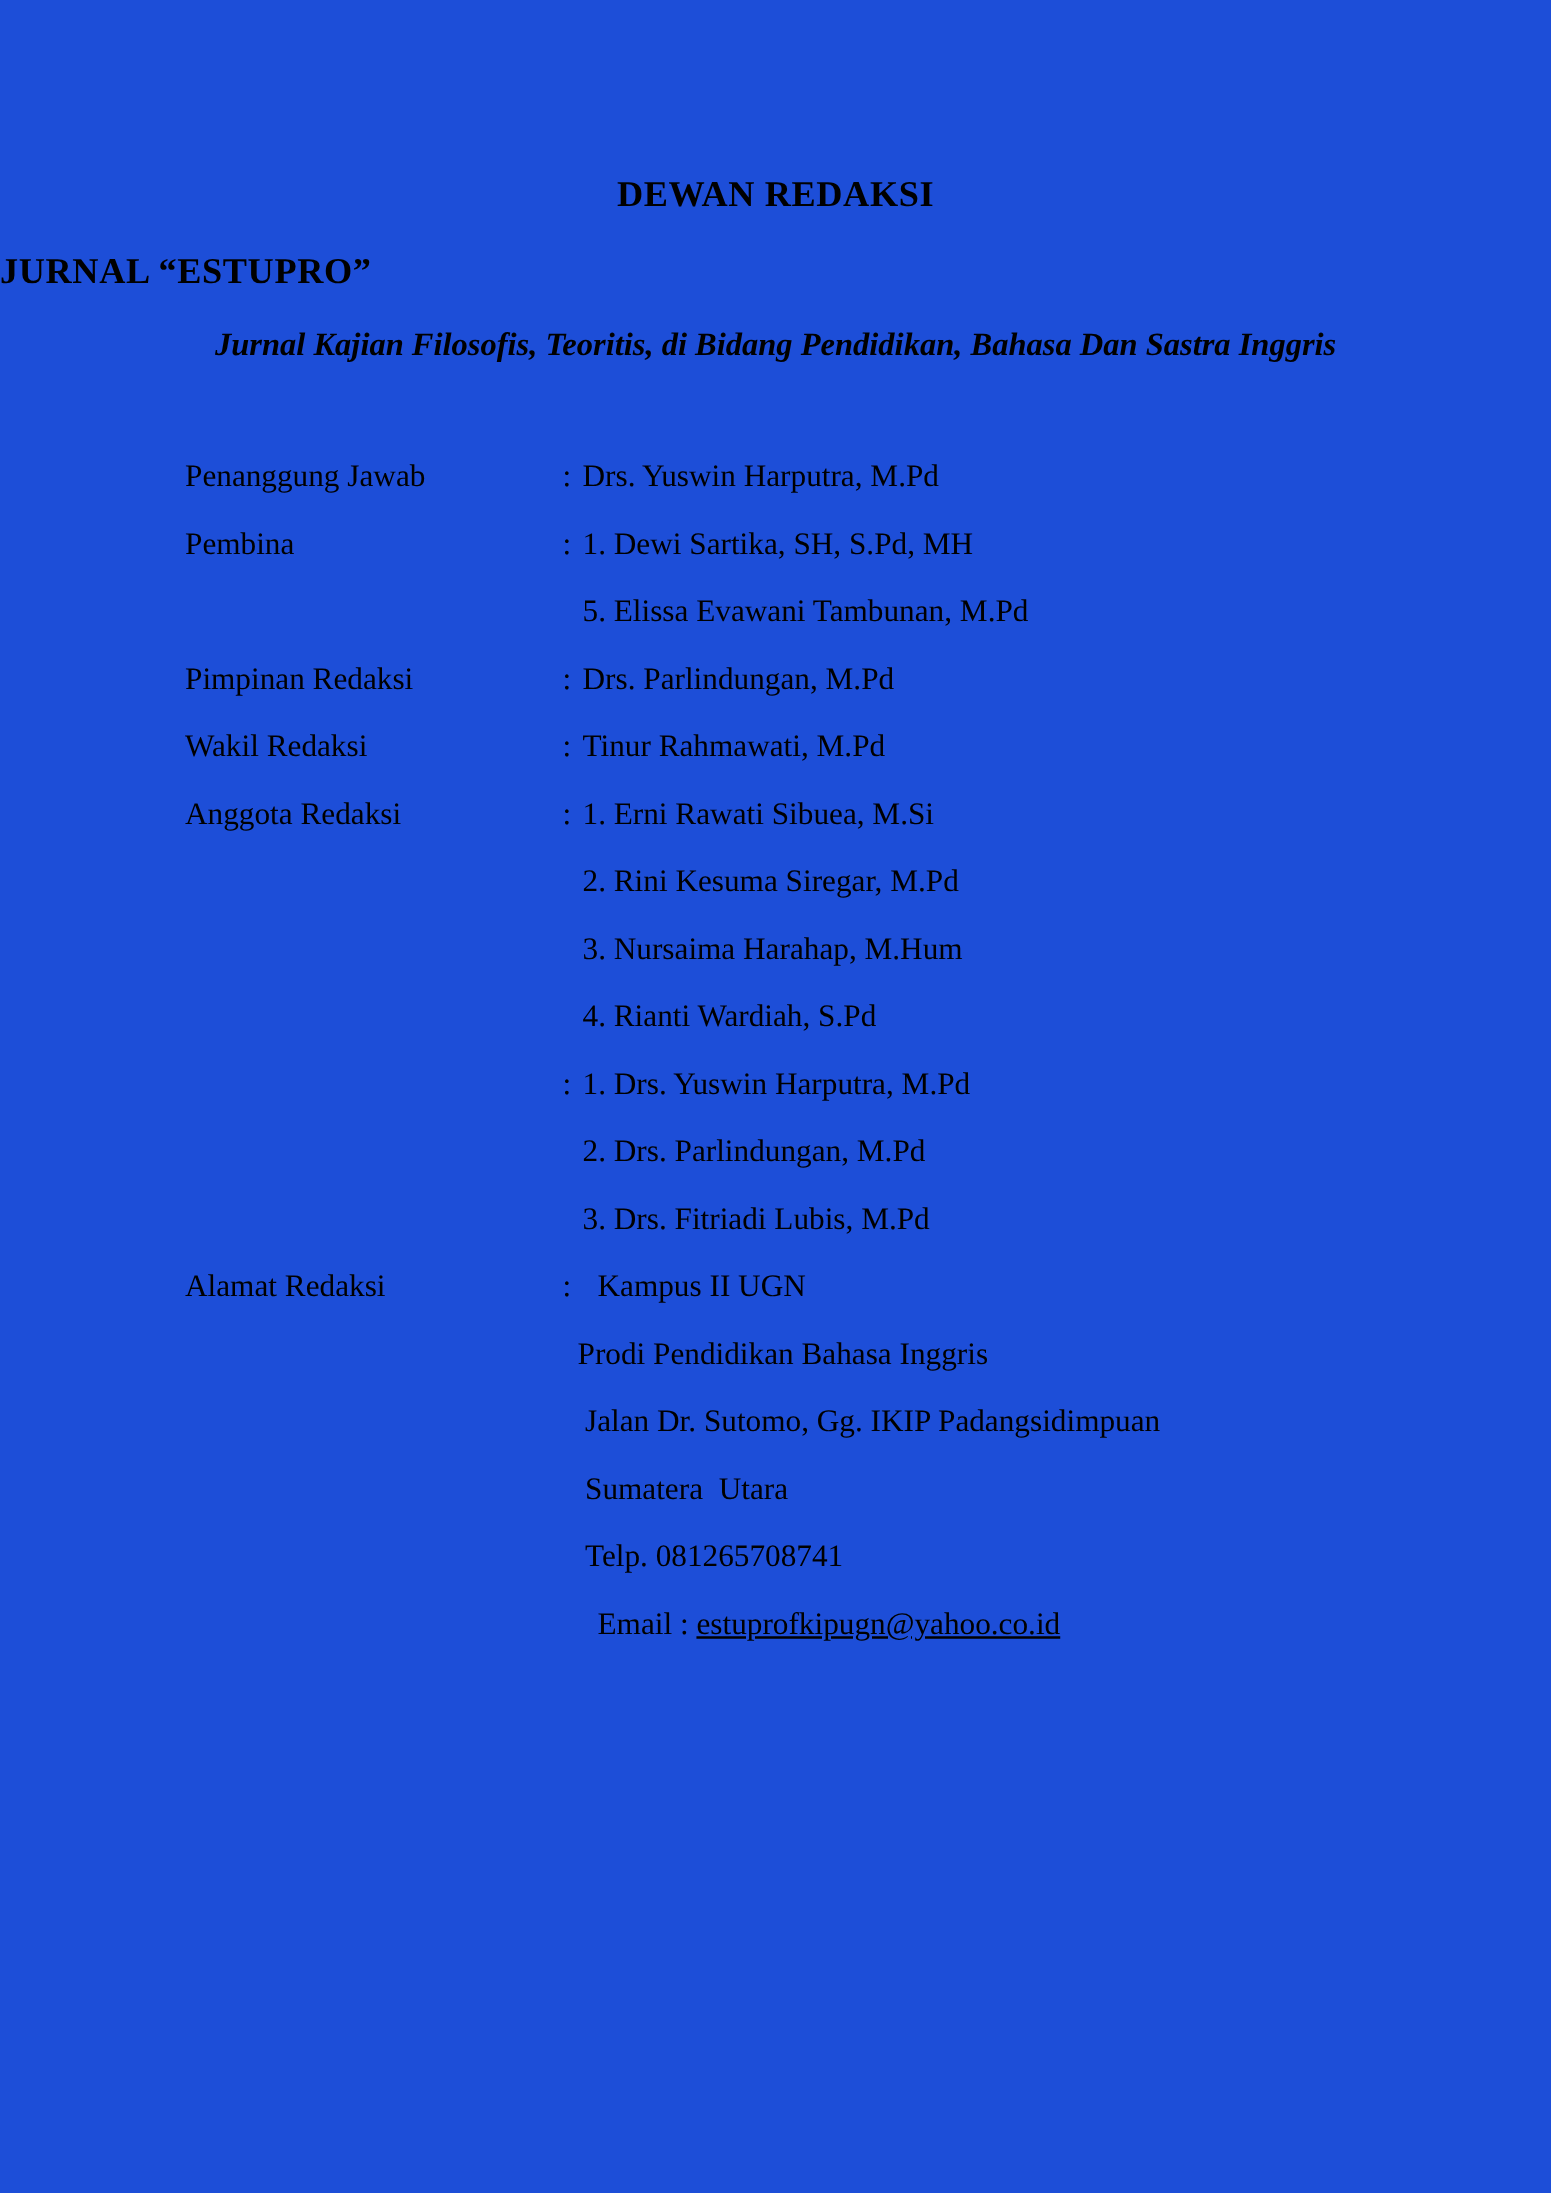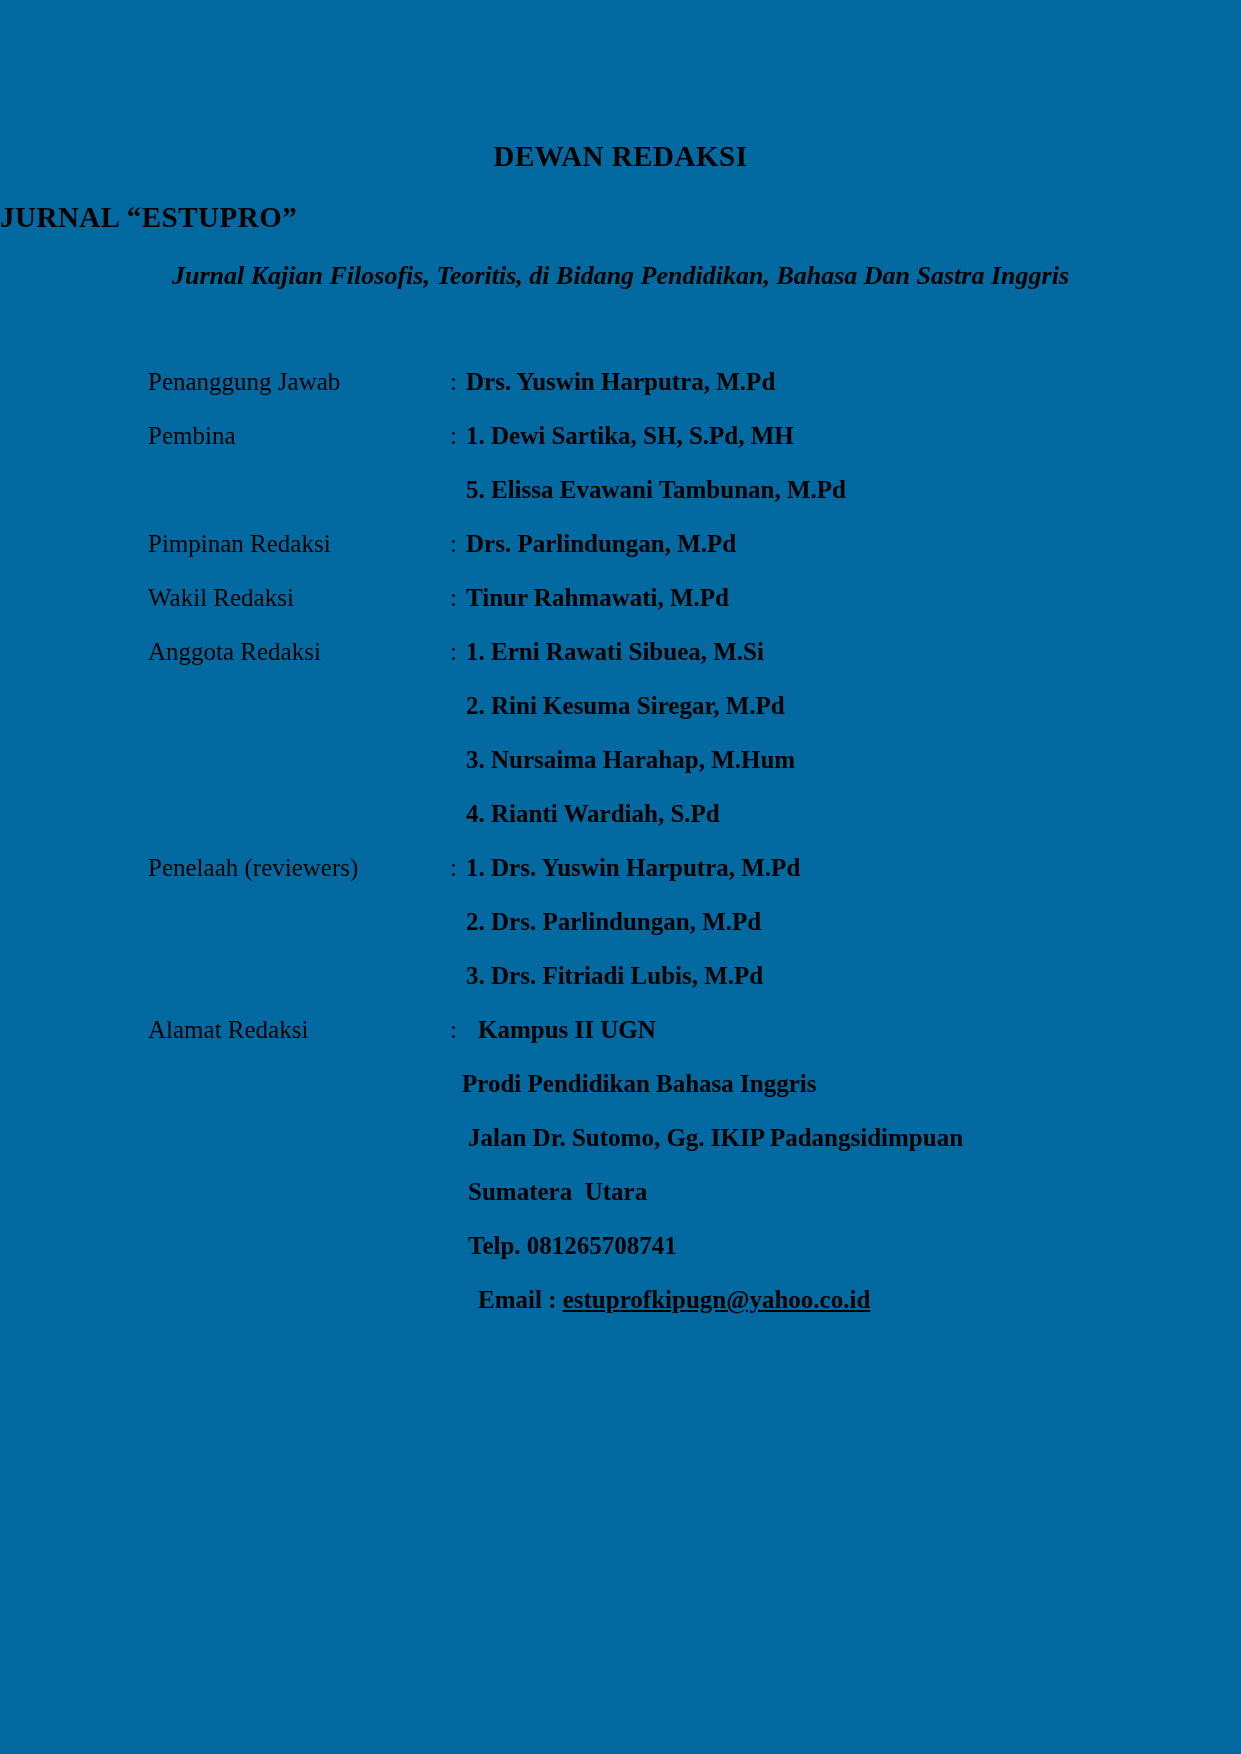--- a/index.html
+++ b/index.html
@@ -4,21 +4,21 @@
 <style>
   html, body { margin: 0; padding: 0; }
   body {
     width: 1241px; height: 1754px;
     background: #ffffff;
     font-family: "Liberation Serif", serif;
     color: #000000;
     position: relative;
     overflow: hidden;
   }
-  .page { position: absolute; inset: 0; background: #0369a1; }
+  .page { position: absolute; inset: 0; background: #1d4ed8; }
   .doc-title-1 {
     position: absolute; top: 140px; left: 0; width: 100%;
     text-align: center; font-size: 29px; font-weight: bold;
     letter-spacing: 0.5px;
   }
   .doc-title-2 {
     position: absolute; top: 201px; left: 0; width: 100%;
     text-align: left; font-size: 29px; font-weight: bold;
     letter-spacing: 0.5px;
   }
@@ -28,21 +28,21 @@
     white-space: pre;
   }
   .board-rows { position: absolute; top: 355px; left: 0; width: 100%; }
   .board-row { position: relative; height: 54px; }
   .board-row span {
     position: absolute; top: 0;
     font-size: 25px; line-height: 54px; white-space: pre;
   }
   .board-row .label { left: 148px; }
   .board-row .colon { left: 450px; }
-  .board-row .value { left: 466px; font-weight: bold; }
+  .board-row .value { left: 466px; }
   .value .link { text-decoration: underline; }
 </style>
 </head>
 <body>
 
 <div class="page">
   <div class="doc-title-1">DEWAN REDAKSI</div>
   <div class="doc-title-2">JURNAL “ESTUPRO”</div>
   <div class="doc-subtitle">Jurnal Kajian Filosofis, Teoritis, di Bidang Pendidikan, Bahasa Dan Sastra Inggris</div>
   <div class="board-rows">
@@ -77,21 +77,20 @@
       <div class="board-row">
         <span class="value"><span style="position: static;">2. Rini Kesuma Siregar, M.Pd</span></span>
       </div>
       <div class="board-row">
         <span class="value"><span style="position: static;">3. Nursaima Harahap, M.Hum</span></span>
       </div>
       <div class="board-row">
         <span class="value"><span style="position: static;">4. Rianti Wardiah, S.Pd</span></span>
       </div>
       <div class="board-row">
-        <span class="label">Penelaah (reviewers)</span>
         <span class="colon">:</span>
         <span class="value"><span style="position: static;">1. Drs. Yuswin Harputra, M.Pd</span></span>
       </div>
       <div class="board-row">
         <span class="value"><span style="position: static;">2. Drs. Parlindungan, M.Pd</span></span>
       </div>
       <div class="board-row">
         <span class="value"><span style="position: static;">3. Drs. Fitriadi Lubis, M.Pd</span></span>
       </div>
       <div class="board-row">

